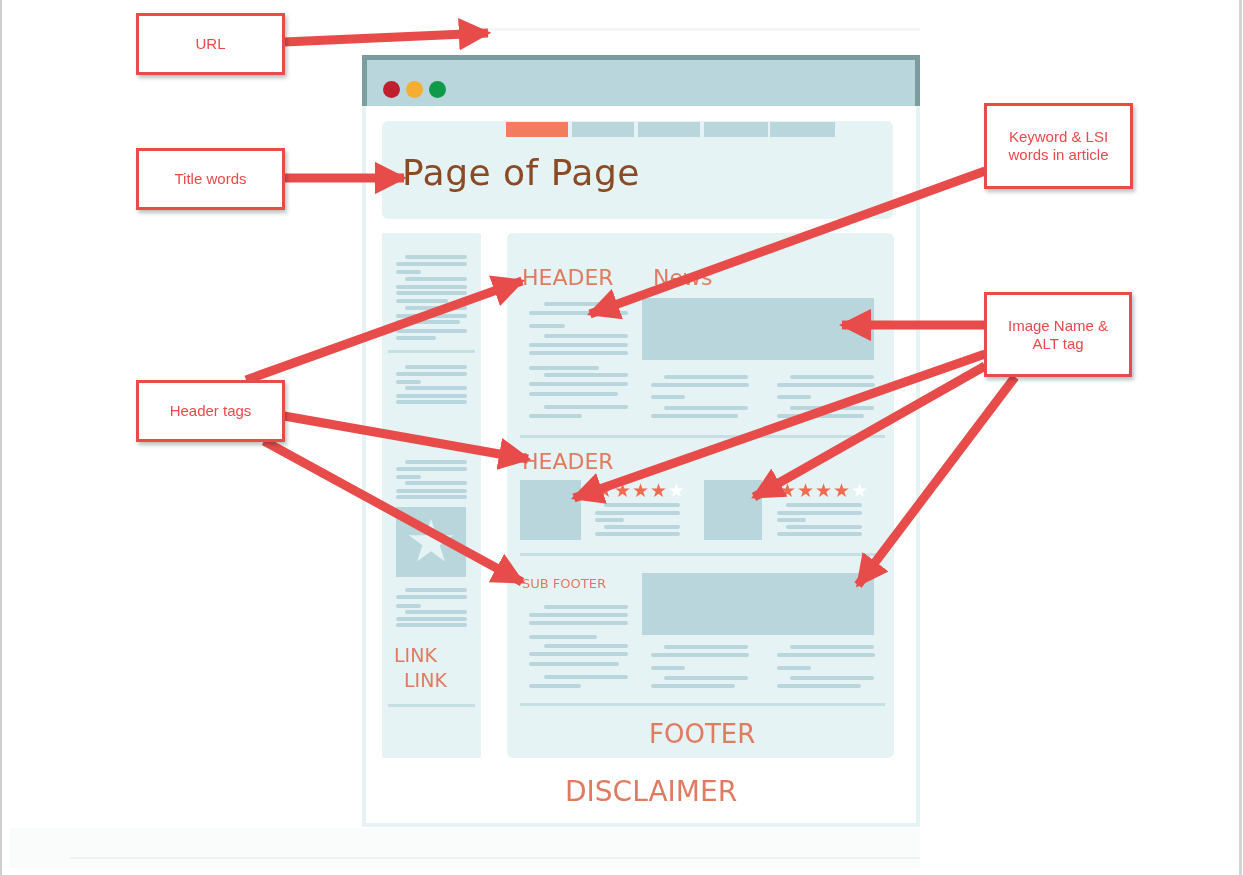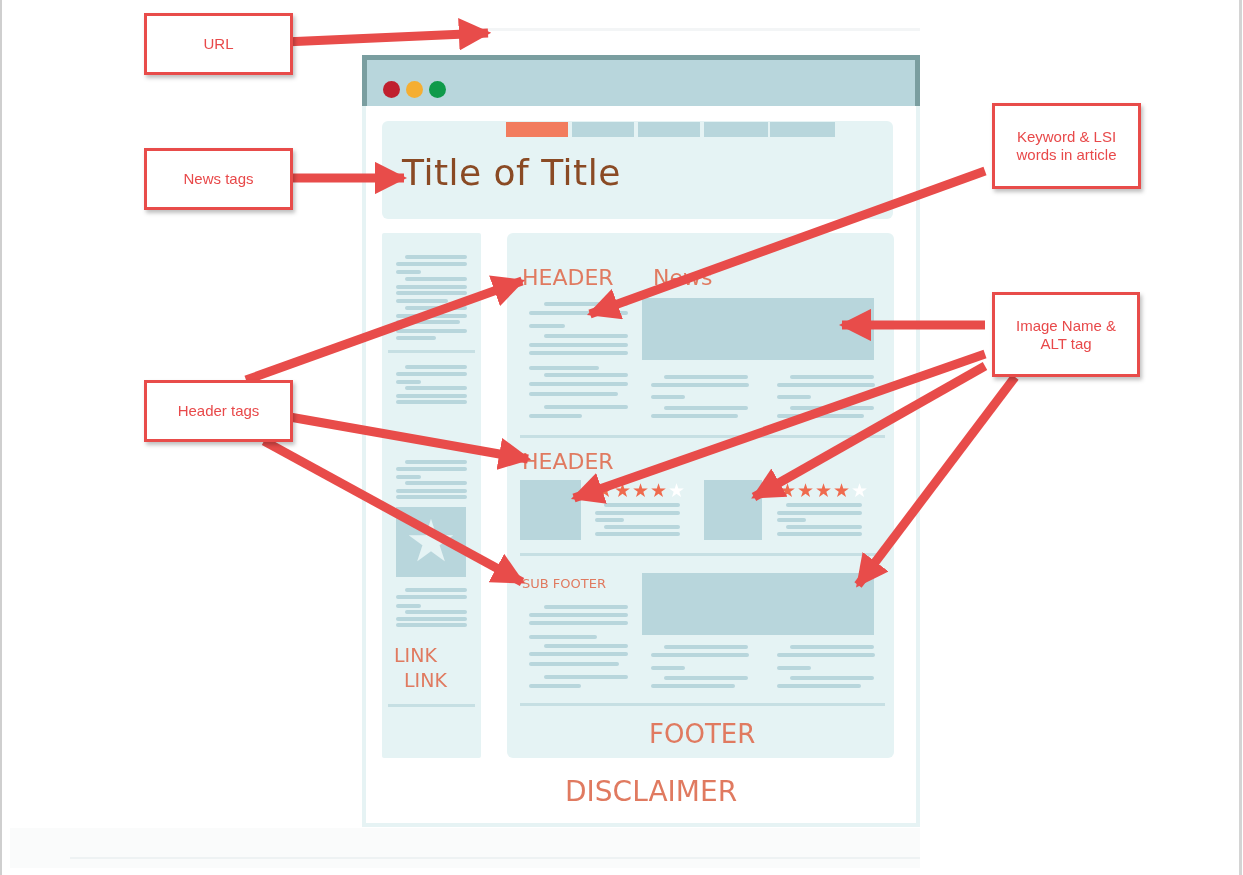--- a/index.html
+++ b/index.html
@@ -48,21 +48,20 @@
 
     .star { position:absolute; font-size:19px; line-height:19px; color:#ef6a4e; }
     .star.empty { color:#ffffff; }
 
     
     .callout {
       position:absolute; background:#ffffff; border:3px solid #e84c4a; box-sizing:border-box;
       display:flex; align-items:center; justify-content:center; text-align:center;
       color:#e8494a; font-size:15px; line-height:18px;
       box-shadow: 2px 3px 4px rgba(0,0,0,0.25);
-      margin-left: 8px;
     }
     svg.arrows { position:absolute; left:0; top:0; width:1243px; height:875px; pointer-events:none; }
   </style>
 </head>
 <body>
 
 <div class="page-border-left"></div>
 <div class="page-border-right"></div>
 <div class="faint-line-top"></div>
 <div class="faint-band-bottom"></div>
@@ -74,21 +73,21 @@
   <div class="dot yellow"></div>
   <div class="dot green"></div>
 </div>
 
 <div class="panel title-panel"></div>
 <div class="nav-tab active" style="left:506px;width:62px;"></div>
 <div class="nav-tab" style="left:572px;width:62px;"></div>
 <div class="nav-tab" style="left:638px;width:62px;"></div>
 <div class="nav-tab" style="left:704px;width:64px;"></div>
 <div class="nav-tab" style="left:770px;width:65px;"></div>
-<div class="page-title">Title of Title</div>
+<div class="page-title">Page of Page</div>
 
 <div class="panel sidebar"></div>
 <div>
   <div class="line" style="left:405px;top:255px;width:62px;"></div>
   <div class="line" style="left:396px;top:262px;width:71px;"></div>
   <div class="line" style="left:396px;top:270px;width:25px;"></div>
   <div class="line" style="left:405px;top:277px;width:62px;"></div>
   <div class="line" style="left:396px;top:285px;width:71px;"></div>
   <div class="line" style="left:396px;top:291px;width:71px;"></div>
   <div class="line" style="left:396px;top:299px;width:52px;"></div>
@@ -244,16 +243,16 @@
     <line x1="264" y1="441" x2="522" y2="582" marker-end="url(#ah)"></line>
     <line x1="985" y1="171" x2="590" y2="314" marker-end="url(#ah)"></line>
     <line x1="985" y1="325" x2="842" y2="325" marker-end="url(#ah)"></line>
     <line x1="985" y1="354" x2="574" y2="498" marker-end="url(#ah)"></line>
     <line x1="985" y1="366" x2="754" y2="497" marker-end="url(#ah)"></line>
     <line x1="1015" y1="377" x2="858" y2="585" marker-end="url(#ah)"></line>
   </g>
 </svg>
 
 <div class="callout" style="left:136px;top:13px;width:149px;height:62px;">URL</div>
-<div class="callout" style="left:136px;top:148px;width:149px;height:62px;">News tags</div>
+<div class="callout" style="left:136px;top:148px;width:149px;height:62px;">Title words</div>
 <div class="callout" style="left:136px;top:380px;width:149px;height:62px;">Header tags</div>
 <div class="callout" style="left:984px;top:103px;width:149px;height:86px;padding:0 14px;">Keyword &amp; LSI words in article</div>
 <div class="callout" style="left:984px;top:292px;width:148px;height:85px;padding:0 14px;">Image Name &amp; ALT tag</div>
 
 </body></html>

